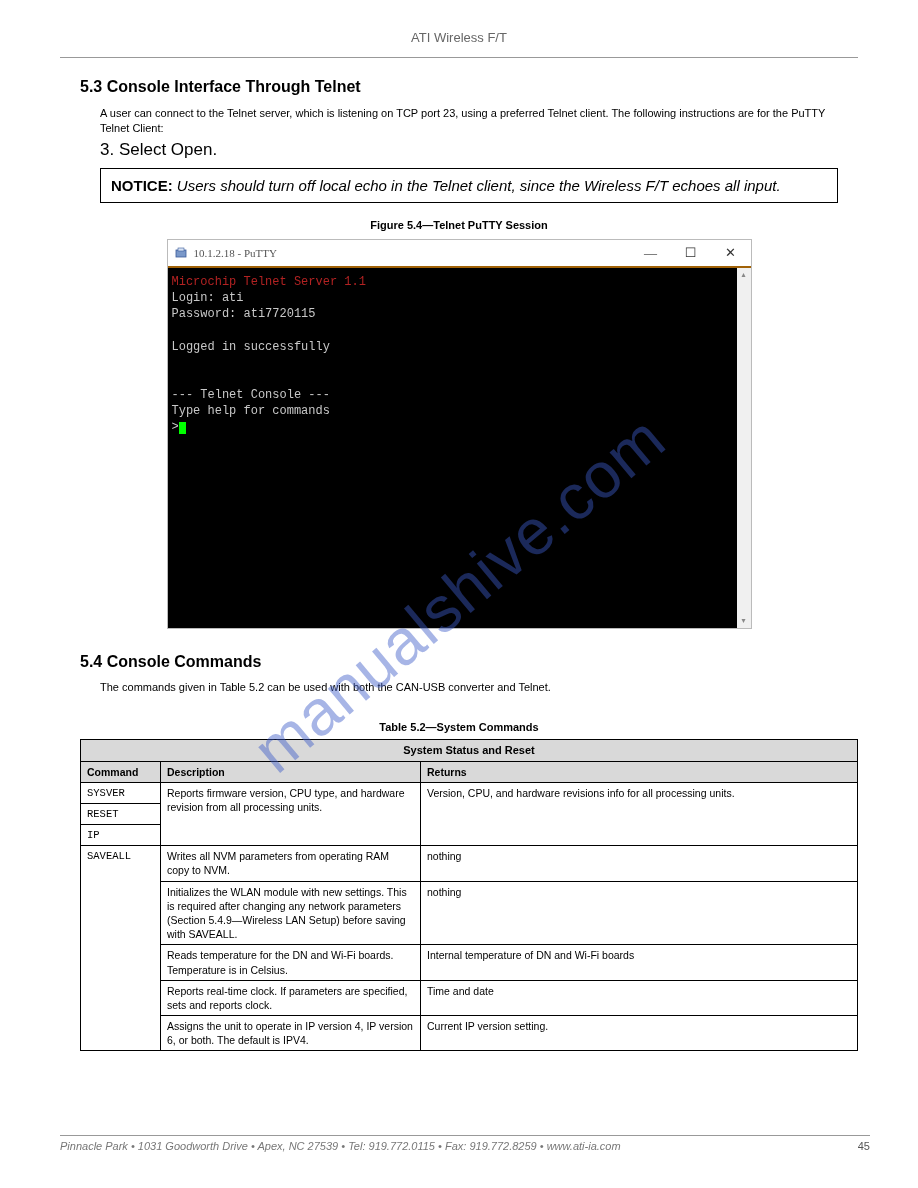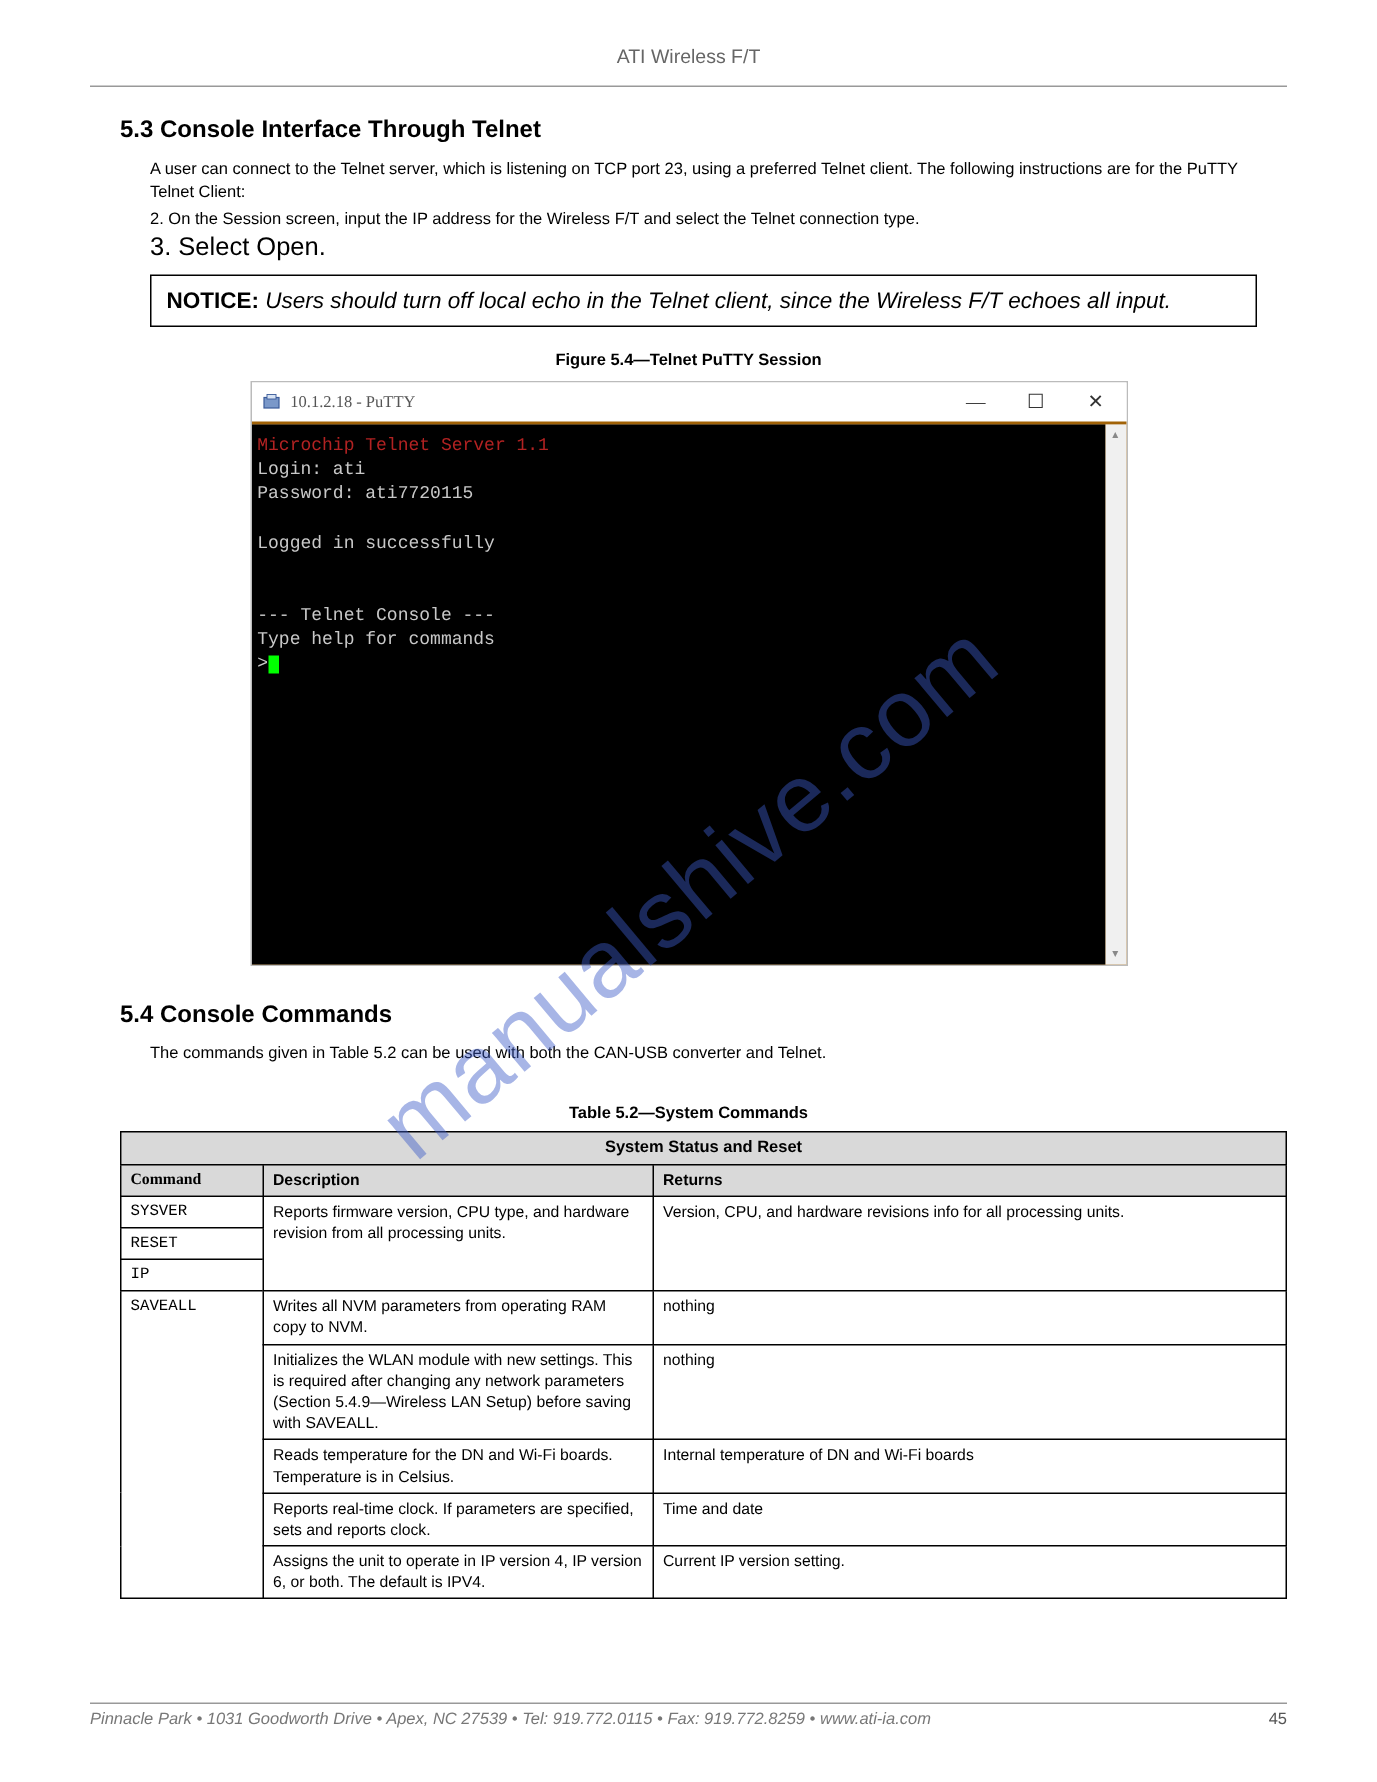--- a/index.html
+++ b/index.html
@@ -157,21 +157,21 @@
     text-align: center;
     font-size: 11px;
   }
   table.cmd-table .sub-hdr th {
     background: #d9d9d9;
   }
   .mono { font-family: "Courier New", monospace; }
   .footer {
     position: absolute;
     bottom: 36px;
-    left: 60px; right: 60px;
+    left: 60px; right: 48px;
     border-top: 1px solid #999;
     padding-top: 4px;
     font-size: 11px;
     color: #777;
     display: flex;
     justify-content: space-between;
     font-style: italic;
   }
   .footer .pg {
     font-style: normal;
@@ -192,21 +192,20 @@
 </style>
 </head>
 <body>
 
 <div class="header-brand">ATI Wireless F/T</div>
 <div class="header-line"></div>
 
 <div class="section-heading">5.3 Console Interface Through Telnet</div>
 <div class="indent-block">
   <p style="font-size:11px; line-height:1.4;">A user can connect to the Telnet server, which is listening on TCP port 23, using a preferred Telnet client. The following instructions are for the PuTTY Telnet Client:</p>
-  <p style="font-size:11px; margin-top:3px;">2.  On the Session screen, input the IP address for the Wireless F/T and select the Telnet connection type.</p>
   <p style="font-size:17px; margin-top:3px; margin-bottom:8px;">3.  Select Open.</p>
 
   <div class="tip-box">
     <span class="tip-label">NOTICE:</span><span> Users should turn off local echo in the Telnet client, since the Wireless F/T echoes all input.</span>
   </div>
 </div>
 
 <div class="fig-caption">Figure 5.4—Telnet PuTTY Session</div>
 
 <div class="putty-window">
@@ -249,21 +248,21 @@
 
 <div class="tbl-caption">Table 5.2—System Commands</div>
 
 <div class="indent-block" style="margin-left:20px; margin-right:0;">
 <table class="cmd-table">
   <tbody>
         <tr class="hdr-row">
           <th colspan="3">System Status and Reset</th>
         </tr>
   <tr class="sub-hdr">
-    <th style="width:95px;font-family:Liberation Serif, serif;">Command</th>
+    <th style="width:80px;">Command</th>
     <th style="width:260px;">Description</th>
     <th>Returns</th>
   </tr>
   <tr>
     <td class="mono">SYSVER</td>
     <td rowspan="3">Reports firmware version, CPU type, and hardware revision from all processing units.</td>
     <td rowspan="3">Version, CPU, and hardware revisions info for all processing units.</td>
   </tr>
   <tr>
           <td class="mono">RESET</td>

